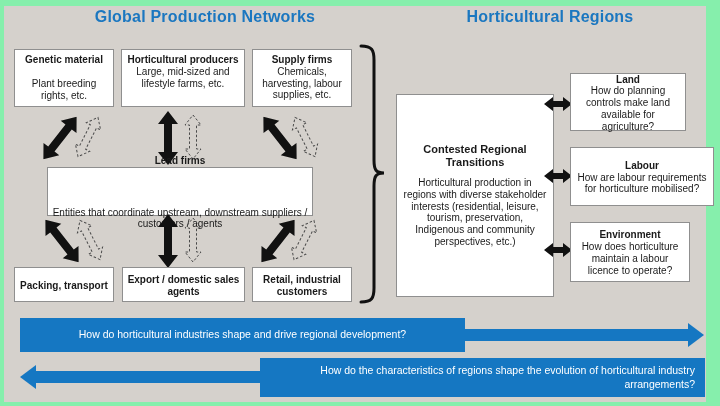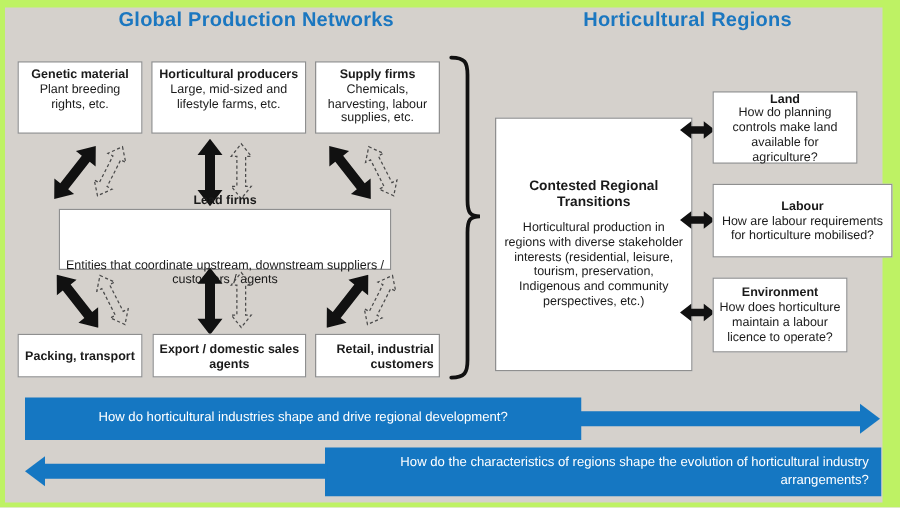--- a/index.html
+++ b/index.html
@@ -1,17 +1,17 @@
 <!DOCTYPE html>
 <html><head>
 <meta charset="utf-8">
 <style>
   html,body{margin:0;padding:0;}
   body{background:#ffffff;font-family:"Liberation Sans",sans-serif;}
-  .stage{position:relative;width:720px;height:406px;background:#bef264;overflow:hidden;}
+  .stage{position:relative;width:720px;height:406px;background:#86efac;overflow:hidden;}
   .panel{position:absolute;left:4px;top:6px;width:702px;height:396px;background:#d5d1cc;}
   .title{position:absolute;font-weight:bold;font-size:16px;color:#1b77c0;text-align:center;letter-spacing:.2px;}
   .box{position:absolute;background:#ffffff;border:1px solid #8f8f8f;box-sizing:border-box;
        text-align:center;font-size:10px;color:#1a1a1a;line-height:1.18;
        display:flex;flex-direction:column;justify-content:flex-start;padding:4px 4px 2px 4px;}
   .box .bt{font-weight:bold;}
   .box.center-v{justify-content:center;}
   .arr{position:absolute;}
   .banner-rect{position:absolute;background:#1577c2;color:#ffffff;font-size:10.5px;
        display:flex;align-items:center;justify-content:center;text-align:right;line-height:1.25;padding:0 10px;box-sizing:border-box;}
@@ -21,21 +21,21 @@
 </style>
 </head>
 <body>
 
 <div class="stage">
   <div class="panel"></div>
 
   <div class="title" style="left:40px;top:8px;width:330px;">Global Production Networks</div>
   <div class="title" style="left:430px;top:8px;width:240px;">Horticultural Regions</div>
 
-  <div class="box" style="left:14px;top:49px;width:100px;height:58px;">
+  <div class="box" style="left:14px;top:49px;width:100px;height:58px;gap:12px;">
     <div class="bt">Genetic material</div>
     <div class="bb">Plant breeding rights, etc.</div>
   </div>
   <div class="box" style="left:121px;top:49px;width:124px;height:58px;">
     <div class="bt">Horticultural producers</div>
     <div class="bb">Large, mid-sized and lifestyle farms, etc.</div>
   </div>
   <div class="box" style="left:252px;top:49px;width:100px;height:58px;">
     <div class="bt">Supply firms</div>
     <div class="bb">Chemicals, harvesting, labour supplies, etc.</div>
@@ -83,21 +83,21 @@
   <svg class="arr" style="left:294px;top:216px;transform:rotate(27deg);" width="20" height="48" viewBox="0 0 20 48">
       <path d="M10,2 L18,12 13.5,12 13.5,36 18,36 10,46 2,36 6.5,36 6.5,12 2,12 Z" fill="none" stroke="#4a4a4a" stroke-width="1" stroke-dasharray="2.5,2"></path>
     </svg>
 
   <div class="box center-v" style="left:14px;top:267px;width:100px;height:35px;">
     <div class="bt">Packing, transport</div>
   </div>
   <div class="box center-v" style="left:122px;top:267px;width:123px;height:35px;">
     <div class="bt">Export / domestic sales agents</div>
   </div>
-  <div class="box center-v" style="left:252px;top:267px;width:100px;height:35px;text-align:right;">
+  <div class="box center-v" style="left:252px;top:267px;width:100px;height:35px;">
     <div class="bt">Retail, industrial customers</div>
   </div>
 
   <svg class="arr" style="left:358px;top:42px;" width="28" height="262" viewBox="0 0 28 262">
     <path d="M3,4 C14,4 16,8 16,18 L16,118 C16,128 18,131 26,131 C18,131 16,134 16,144 L16,246 C16,256 14,260 3,260" fill="none" stroke="#111" stroke-width="3" stroke-linecap="round"></path>
   </svg>
 
   <div class="box center-v" style="left:396px;top:75px;width:158px;height:203px;padding:6px;margin-top:19px;">
     <div class="bt" style="font-size:11px;margin-bottom:8px;">Contested Regional Transitions</div>
     <div class="bb">Horticultural production in regions with diverse stakeholder interests (residential, leisure, tourism, preservation, Indigenous and community perspectives, etc.)</div>
@@ -114,21 +114,21 @@
     </svg>
 
   <div class="box center-v" style="left:570px;top:73px;width:116px;height:58px;">
     <div class="bt">Land</div>
     <div class="bb">How do planning controls make land available for agriculture?</div>
   </div>
   <div class="box center-v" style="left:570px;top:147px;width:144px;height:59px;">
     <div class="bt">Labour</div>
     <div class="bb">How are labour requirements for horticulture mobilised?</div>
   </div>
-  <div class="box center-v" style="left:570px;top:222px;width:108px;height:60px;">
+  <div class="box center-v" style="left:570px;top:222px;width:120px;height:60px;">
     <div class="bt">Environment</div>
     <div class="bb">How does horticulture maintain a labour licence to operate?</div>
   </div>
 
   <div class="banner-rect" style="left:20px;top:318px;width:445px;height:34px;">How do horticultural industries shape and drive regional development?</div>
   <div class="shaft" style="left:464px;top:329px;width:226px;height:12px;"></div>
   <div class="head-right" style="left:688px;top:323px;"></div>
 
   <div class="banner-rect" style="left:260px;top:358px;width:445px;height:39px;">How do the characteristics of regions shape the evolution of horticultural industry arrangements?</div>
   <div class="shaft" style="left:36px;top:371px;width:226px;height:12px;"></div>

